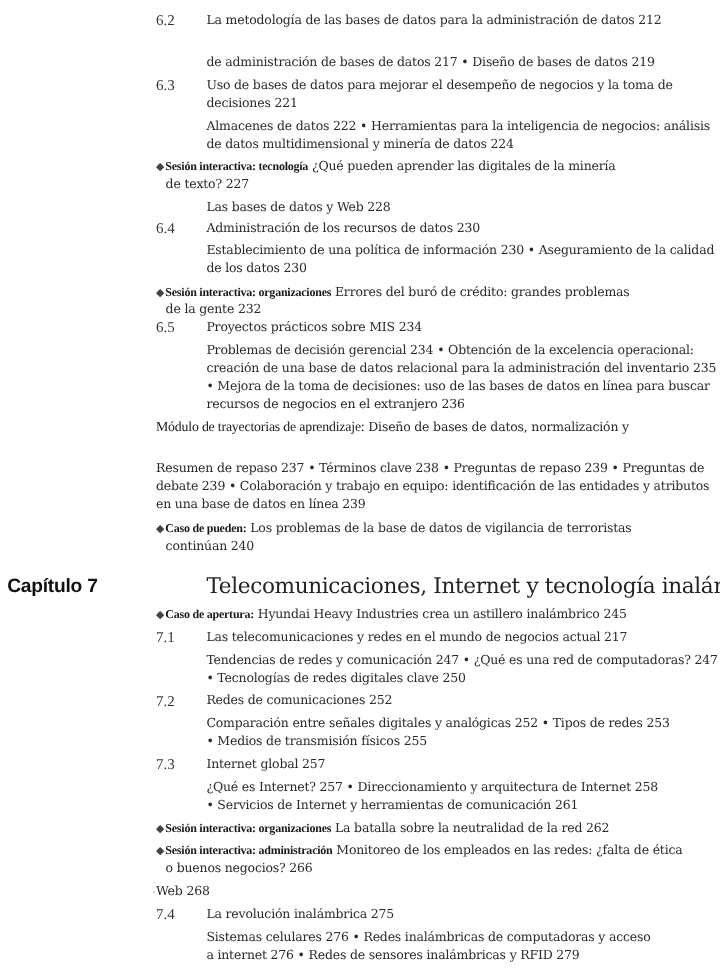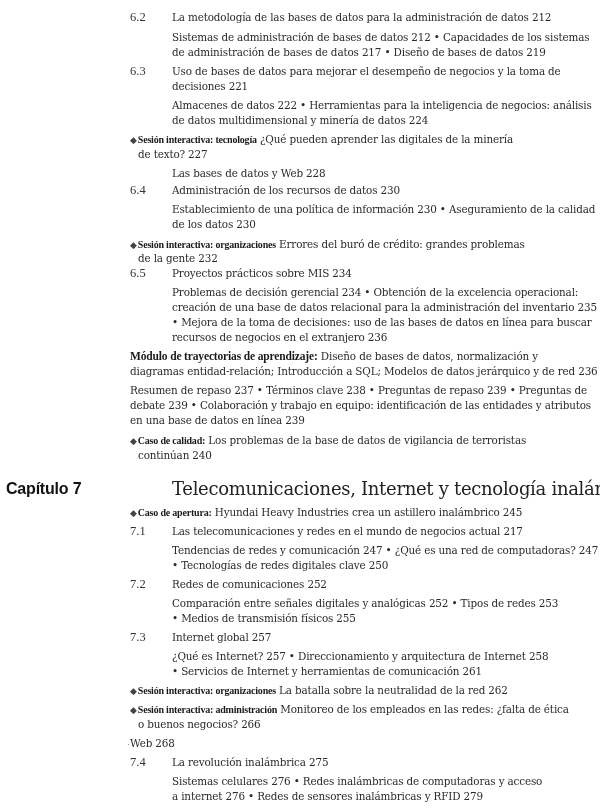--- a/index.html
+++ b/index.html
@@ -6,33 +6,32 @@
   body { width: 600px; height: 810px; overflow: hidden; position: relative; color: #2a2a2a; }
   .page { position: absolute; left: 0; top: 0; width: 596px; height: 810px; }
   .line { position: absolute; white-space: nowrap; font-family: "DejaVu Serif", "Liberation Serif", serif; font-size: 10.4px; line-height: 15px; letter-spacing: -0.15px; }
   .num { position: absolute; left: 130px; font-family: "Liberation Serif", "DejaVu Serif", serif; font-size: 12.5px; line-height: 15px; color: #333; }
   .sec { left: 172px; }
   .sub { left: 172px; }
   .box { left: 130px; }
   .cont { left: 138px; }
   .bold-label { font-family: Liberation Serif, serif; font-weight: bold; font-size: 10px; letter-spacing: -0.2px; color: #1a1a1a; }
   .diamond { display: inline-block; font-size: 9px; color: #444; margin-right: 1px; vertical-align: 0px; }
-  .modulo { font-family: "Liberation Serif", "DejaVu Serif", serif; font-weight: bold; font-size: 11.5px; color: #1a1a1a; }
+  .modulo { font-family: "Liberation Serif", "DejaVu Serif", serif; font-weight: normal; font-size: 11.5px; color: #1a1a1a; }
   .chap-label { position: absolute; left: 6px; top: 479px; font-family: Liberation Sans, sans-serif; font-weight: bold; font-size: 16px; line-height: 20px; color: #111; letter-spacing: -0.2px; }
   .chap-title { position: absolute; left: 172px; top: 479px; font-family: "DejaVu Serif", "Liberation Serif", serif; font-size: 18px; line-height: 20px; color: #222; white-space: nowrap; letter-spacing: -0.3px; }
   .web-dot { display: inline-block; width: 1px; height: 1px; background: #999; margin-right: 1px; vertical-align: middle; }
 </style>
 </head>
 <body>
 
 <div class="page">
 
   <span class="num" style="top:10px">6.2</span>
   <div class="line sec" style="top:10px">La metodología de las bases de datos para la administración de datos  212</div>
-  <div class="line sub" style="top:30px">Sistemas de administración de bases de datos  212 • Capacidades de los sistemas</div>
   <div class="line sub" style="top:45px">de administración de bases de datos  217 • Diseño de bases de datos  219</div>
 
   <span class="num" style="top:64px">6.3</span>
   <div class="line sec" style="top:64px">Uso de bases de datos para mejorar el desempeño de negocios y la toma de</div>
   <div class="line sec" style="top:79px">decisiones  221</div>
   <div class="line sub" style="top:98px">Almacenes de datos  222 • Herramientas para la inteligencia de negocios: análisis</div>
   <div class="line sub" style="top:113px">de datos multidimensional y minería de datos  224</div>
 
   <div class="line box" style="top:132px">
     <span class="diamond">◆</span><span class="bold-label">Sesión interactiva: tecnología</span><span> ¿Qué pueden aprender las digitales de la minería</span>
@@ -54,28 +53,27 @@
   <span class="num" style="top:266px">6.5</span>
   <div class="line sec" style="top:266px">Proyectos prácticos sobre MIS  234</div>
   <div class="line sub" style="top:285px">Problemas de decisión gerencial  234 • Obtención de la excelencia operacional:</div>
   <div class="line sub" style="top:300px">creación de una base de datos relacional para la administración del inventario  235</div>
   <div class="line sub" style="top:315px">• Mejora de la toma de decisiones: uso de las bases de datos en línea para buscar</div>
   <div class="line sub" style="top:330px">recursos de negocios en el extranjero  236</div>
 
   <div class="line box" style="top:349px">
     <span class="modulo">Módulo de trayectorias de aprendizaje:</span><span> Diseño de bases de datos, normalización y</span>
   </div>
-  <div class="line box" style="top:364px">diagramas entidad-relación; Introducción a SQL; Modelos de datos jerárquico y de red  236</div>
 
   <div class="line box" style="top:383px">Resumen de repaso  237 • Términos clave  238 • Preguntas de repaso  239 • Preguntas de</div>
   <div class="line box" style="top:398px">debate  239 • Colaboración y trabajo en equipo: identificación de las entidades y atributos</div>
   <div class="line box" style="top:413px">en una base de datos en línea  239</div>
 
   <div class="line box" style="top:433px">
-    <span class="diamond">◆</span><span class="bold-label">Caso de calidad:</span><span> Los problemas de la base de datos de vigilancia de terroristas</span>
+    <span class="diamond">◆</span><span class="bold-label">Caso de pueden:</span><span> Los problemas de la base de datos de vigilancia de terroristas</span>
   </div>
   <div class="line cont" style="top:448px">continúan  240</div>
 
   <div class="chap-label">Capítulo 7</div>
   <div class="chap-title">Telecomunicaciones, Internet y tecnología inalámbrica  244</div>
 
   <div class="line box" style="top:505px">
     <span class="diamond">◆</span><span class="bold-label">Caso de apertura:</span><span> Hyundai Heavy Industries crea un astillero inalámbrico  245</span>
   </div>
 

